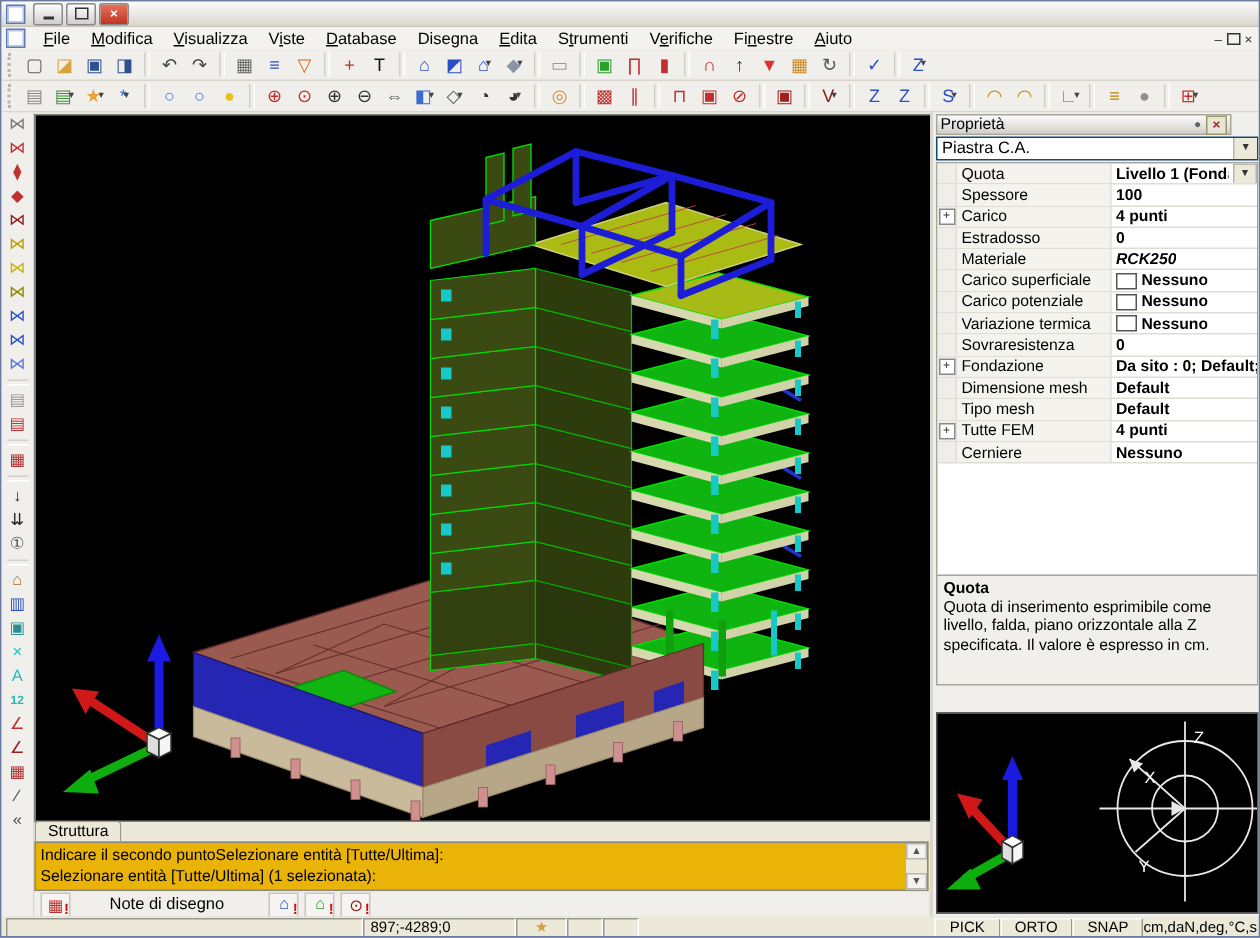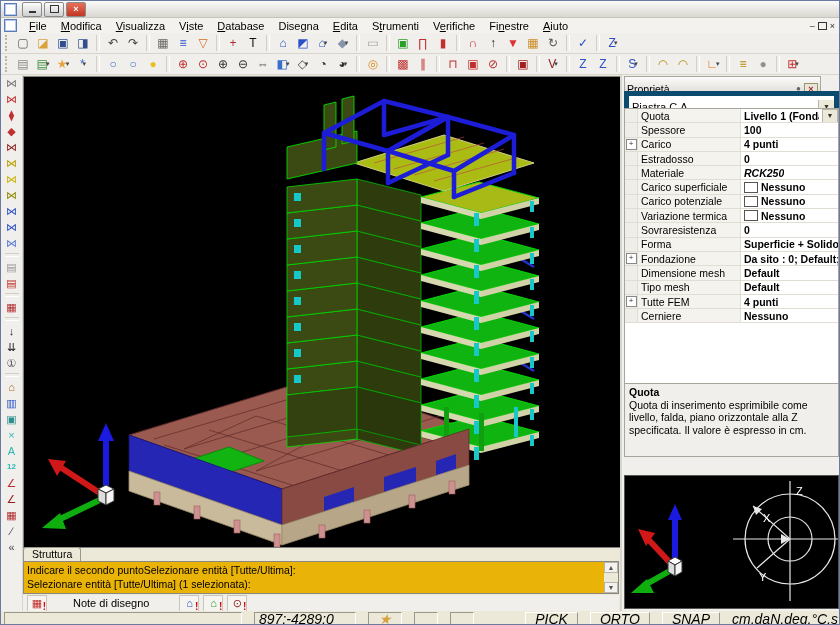--- a/index.html
+++ b/index.html
@@ -53,36 +53,36 @@
   #cmd-scroll span{font-size:7px;color:#555;border:1px solid #b8b5ad;background:#f4f2ee;width:12px;text-align:center;line-height:9px;}
   
   #notes{position:absolute;left:22px;top:594px;width:596px;height:16px;background:#f0efeb;
     display:flex;align-items:center;gap:4px;padding-left:4px;box-sizing:border-box;}
   #notes .nicon{position:relative;width:18px;height:15px;display:inline-flex;align-items:center;
     justify-content:center;font-size:11px;border:1px solid #c8c5bd;background:#f6f4f0;}
   #notes .bang{position:absolute;right:0;bottom:-1px;color:#d01010;font-weight:bold;font-size:10px;}
   #notes .nlabel{margin:0 26px 0 22px;}
   
   #status{position:absolute;left:0;top:610px;width:840px;height:15px;background:#ece9d8;
-    display:flex;align-items:center;gap:12px;padding:0 3px;box-sizing:border-box;font-size:14px;font-style:italic;}
+    display:flex;align-items:center;gap:0;padding:0 3px;box-sizing:border-box;font-size:10px;}
   .sfield{border:1px solid;border-color:#9a978f #fff #fff #9a978f;height:12px;line-height:12px;
     padding:0 4px;background:#ece9d8;white-space:nowrap;overflow:hidden;}
   .sbtn{border:1px solid;border-color:#fff #9a978f #9a978f #fff;height:12px;line-height:12px;
     padding:0 9px;background:#ece9d8;}
   
   #rightpanel{position:absolute;left:619px;top:74px;width:220px;height:536px;background:#f0efeb;
     border-left:2px solid #d8d5cd;box-sizing:border-box;}
   .ptitle{position:absolute;left:2px;width:197px;height:14px;background:linear-gradient(#fbfbfa,#d2cfc8);
-    border:1px solid #a8a59d;box-sizing:border-box;display:flex;align-items:center;padding:12px 2px;font-size:10.5px;}
+    border:1px solid #a8a59d;box-sizing:border-box;display:flex;align-items:center;padding:0 2px;font-size:10.5px;}
   .ptitle .sp{flex:1;}
   .ptitle .pin{width:11px;height:10px;font-size:8px;line-height:10px;text-align:center;color:#666;}
   .ptitle .px{width:12px;height:11px;border:1px solid #996;background:#e8e4da;color:#a22;
     font-size:9px;line-height:10px;text-align:center;font-weight:bold;}
-  #selector{position:absolute;left:2px;top:16px;width:215px;height:32px;background:#fff;
-    border:5px solid #0c4a6e;box-sizing:border-box;display:flex;align-items:center;padding-left:3px;}
+  #selector{position:absolute;left:2px;top:16px;width:215px;height:16px;background:#fff;
+    border:1px solid #0c4a6e;box-sizing:border-box;display:flex;align-items:center;padding-left:3px;}
   #selector .cbtn{margin-left:auto;width:15px;height:14px;background:#ece9d8;border-left:1px solid #b8b5ad;
     font-size:7px;text-align:center;line-height:14px;color:#333;}
   #propgrid{position:absolute;left:2px;top:33px;width:215px;height:277px;background:#fff;
     border:1px solid #a8a59d;box-sizing:border-box;overflow:hidden;}
   .prow{display:flex;height:13.3px;border-bottom:1px solid #e0ddd5;font-size:10.5px;}
   .pexp{width:12px;background:#efeee9;border-right:1px solid #e0ddd5;display:flex;align-items:center;justify-content:center;}
   .pexp .box{width:9px;height:9px;border:1px solid #888;background:#fff;font-size:8px;line-height:7px;text-align:center;color:#333;}
   .plabel{width:99px;background:#f4f3ee;border-right:1px solid #e0ddd5;padding-left:3px;
     white-space:nowrap;overflow:hidden;display:flex;align-items:center;}
   .pvalue{flex:1;padding-left:3px;font-weight:bold;white-space:nowrap;overflow:hidden;
@@ -747,27 +747,20 @@
           </span>
         </div>
         <div class="prow">
           <span class="pexp"></span>
           <span class="plabel">Sovraresistenza</span>
           <span class="pvalue">
             <span style="overflow: hidden; white-space: nowrap;">0</span>
           </span>
         </div>
         <div class="prow">
-          <span class="pexp"></span>
-          <span class="plabel">Forma</span>
-          <span class="pvalue">
-            <span style="overflow: hidden; white-space: nowrap;">Superficie + Solido</span>
-          </span>
-        </div>
-        <div class="prow">
           <span class="pexp">
             <span class="box">+</span>
           </span>
           <span class="plabel">Fondazione</span>
           <span class="pvalue">
             <span style="overflow: hidden; white-space: nowrap;">Da sito : 0; Default; De</span>
           </span>
         </div>
         <div class="prow">
           <span class="pexp"></span>

